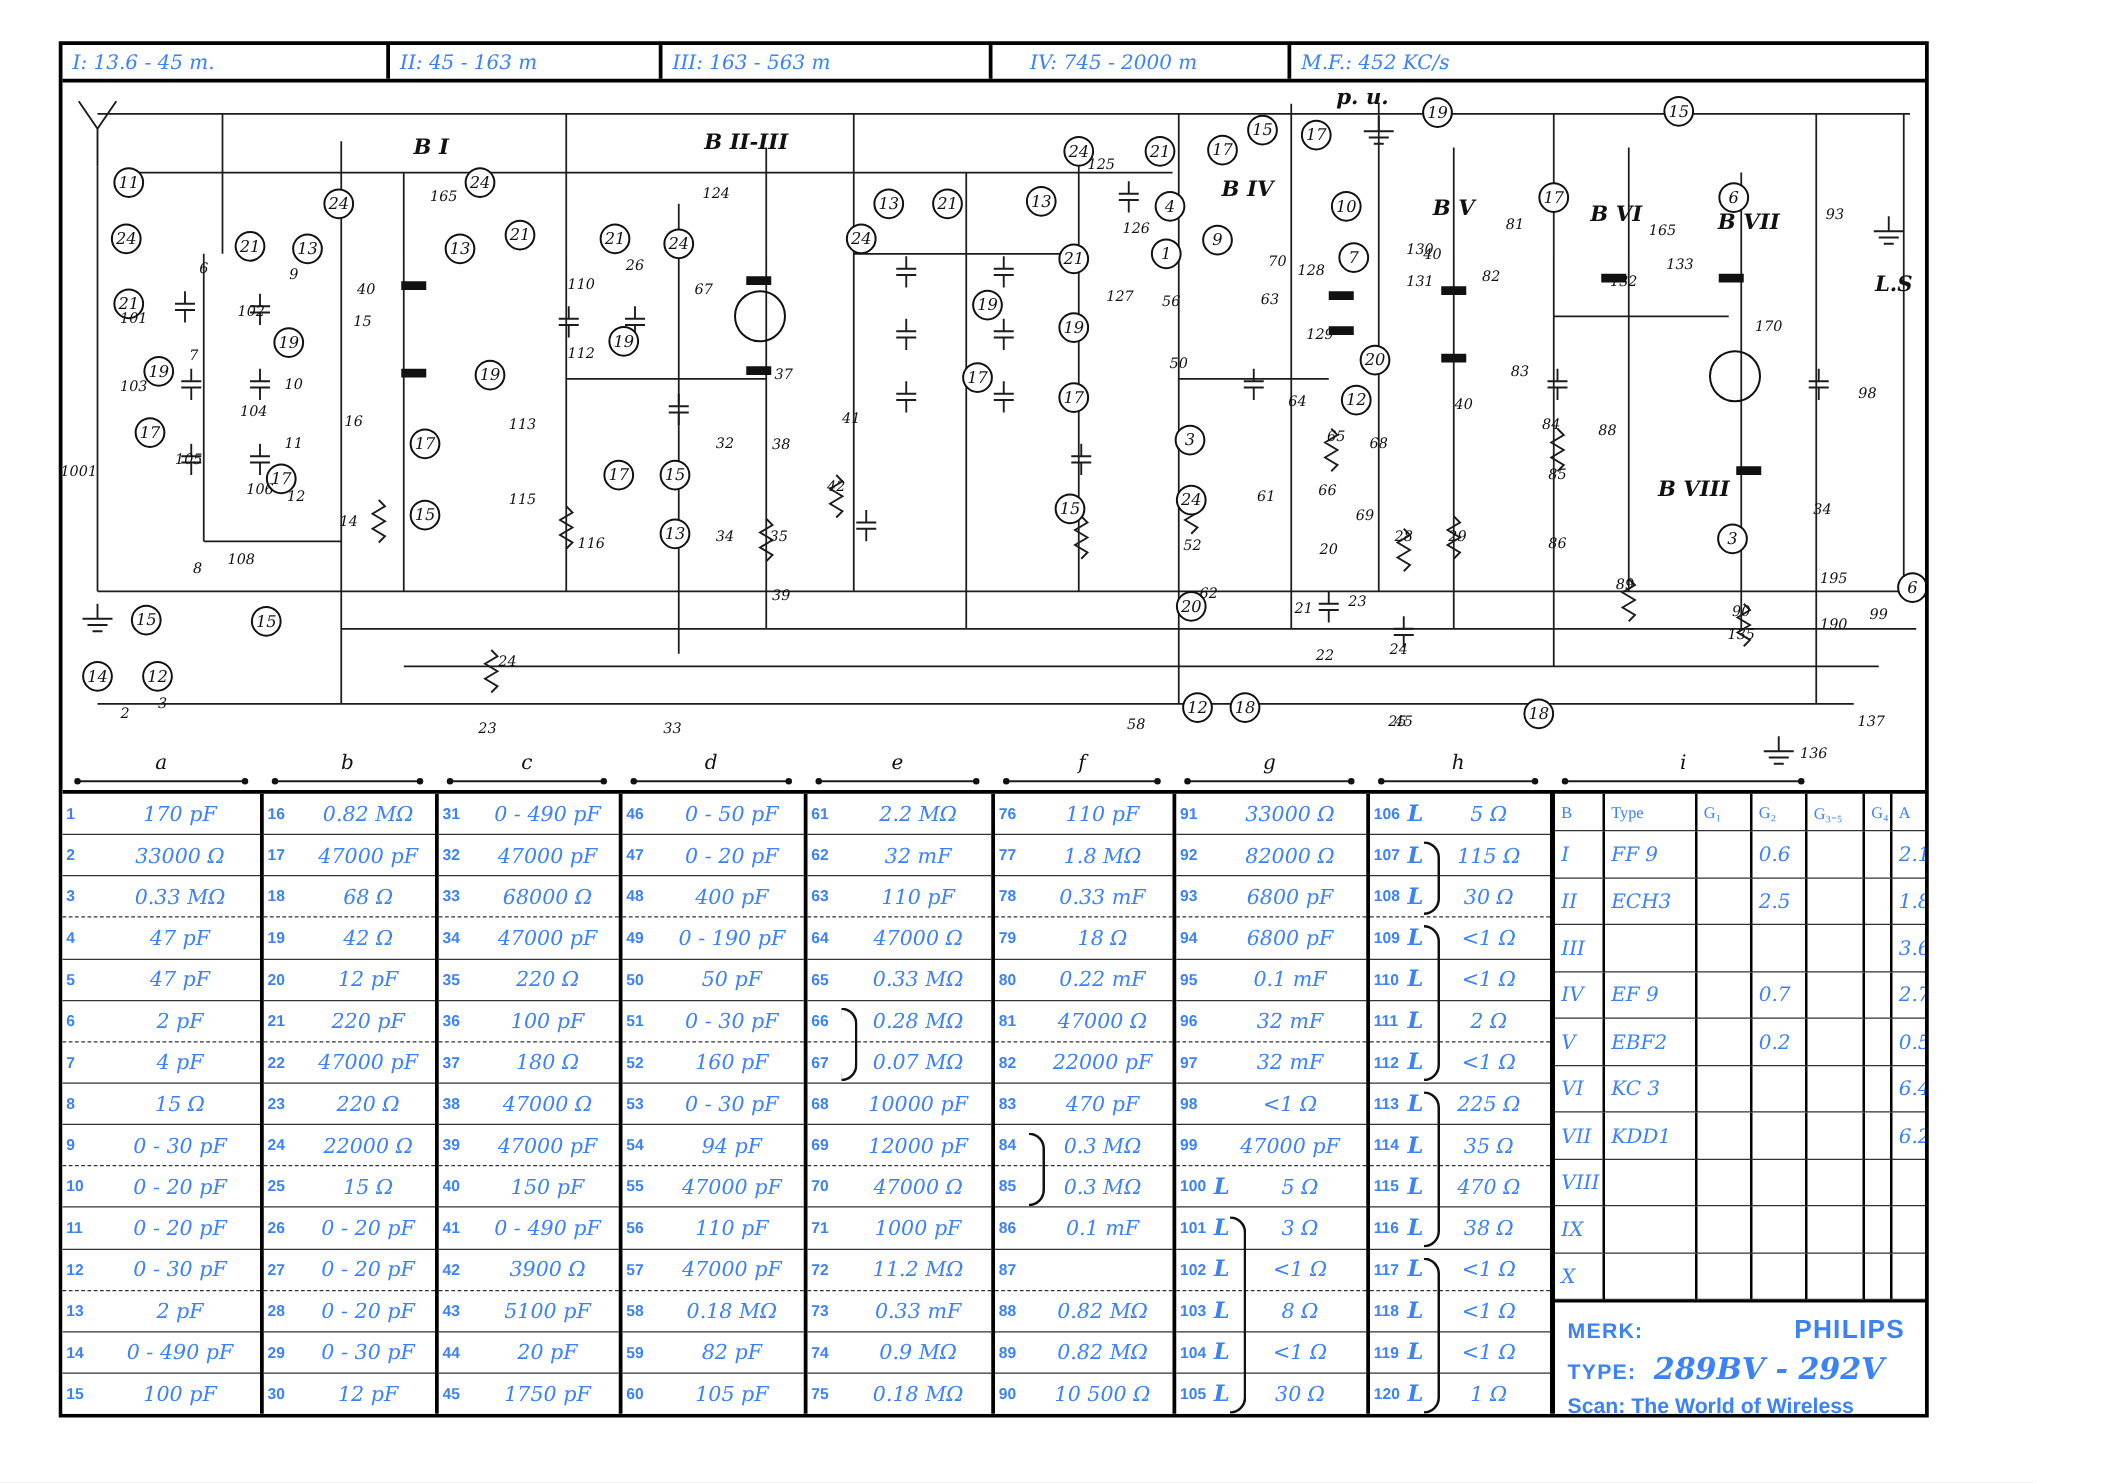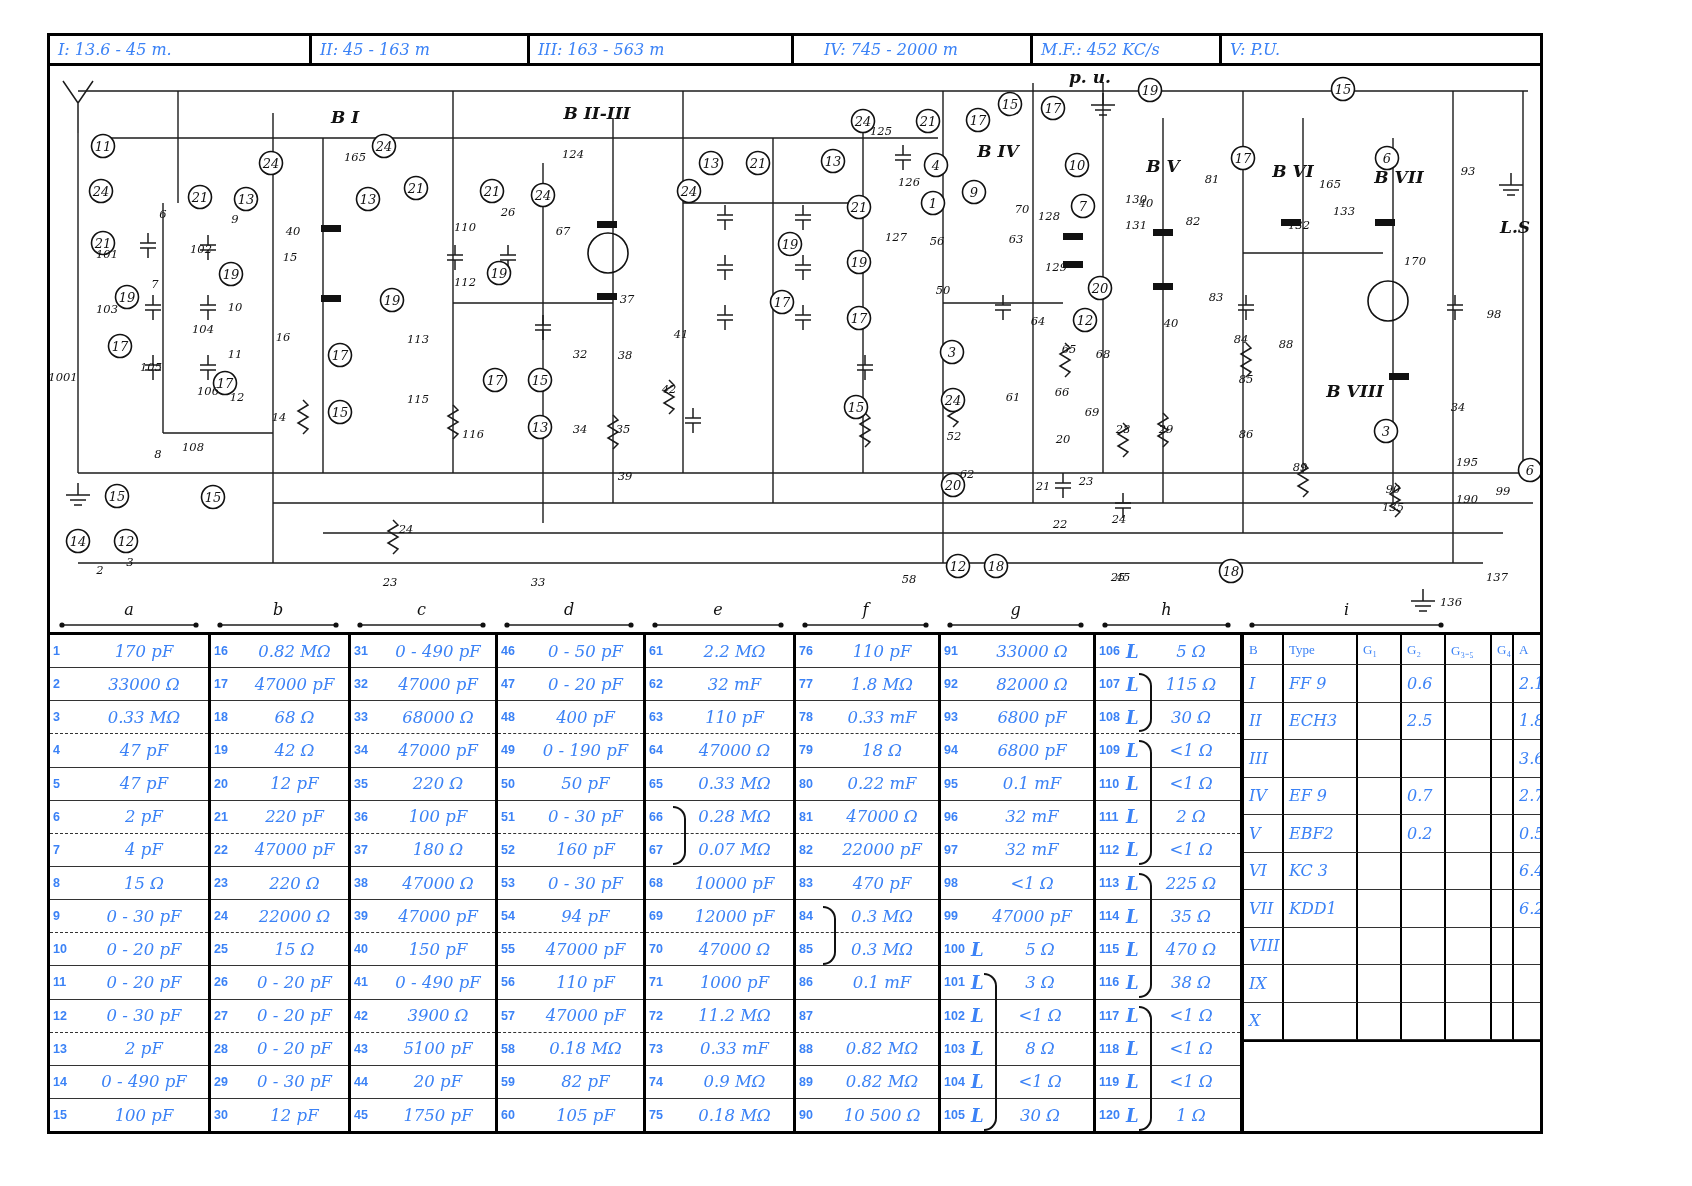--- a/index.html
+++ b/index.html
@@ -51,21 +51,20 @@
 <body>
 
 <div class="page">
   <div class="frame">
     <div class="bands" id="bands">
         <div class="band-cell" style="width: 262px;">I: 13.6 - 45 m.</div>
         <div class="band-cell" style="width: 218px; font-style: italic;">II: 45 - 163 m</div>
         <div class="band-cell" style="width: 264px;">III: 163 - 563 m</div>
         <div class="band-cell" style="width: 239px; padding-left: 30px;">IV: 745 - 2000 m</div>
         <div class="band-cell" style="width: 189px;">M.F.: 452 KC/s</div>
-        <div class="band-cell" style="width: 312px;">V: P.U.</div>
       </div>
 
     <svg id="schem" viewBox="47 63 1490 566">
 
       <g>
         <path class="w" d="M75,130 V470 M75,88 H1525 M175,88 V200 M95,135 H935 M270,110 V560 M320,135 V470
           M450,88 V470 M540,160 V520 M610,115 V500 M680,88 V470 M770,135 V500 M860,110 V470 M940,88 V560
           M1030,80 V500 M1100,80 V470 M1160,115 V500 M1240,88 V530 M1300,115 V470 M1390,135 V500
           M1450,88 V560 M1520,88 V470 M75,470 H1540 M270,500 H1530 M320,530 H1500 M75,560 H1480
           M450,300 H610 M940,300 H1060 M1240,250 H1380 M680,200 H860 M160,430 H270 M160,200 V430"></path>
@@ -1073,15 +1072,26 @@
           <div class="tcell"></div>
           <div class="tcell last"></div>
           <div class="tcell">X</div>
           <div class="tcell"></div>
           <div class="tcell"></div>
           <div class="tcell"></div>
           <div class="tcell"></div>
           <div class="tcell"></div>
           <div class="tcell last"></div>
         </div>
+      <div class="brand">
+        <div class="brand-row">
+          <span class="brand-label">MERK:</span>
+          <span class="philips">PHILIPS</span>
+        </div>
+        <div class="brand-row">
+          <span class="brand-label">TYPE:</span>
+          <span class="typeval">289BV - 292V</span>
+        </div>
+        <div class="scanline">Scan: The World of Wireless</div>
+      </div>
     </div>
   </div>
 </div>
 
 </body></html>

